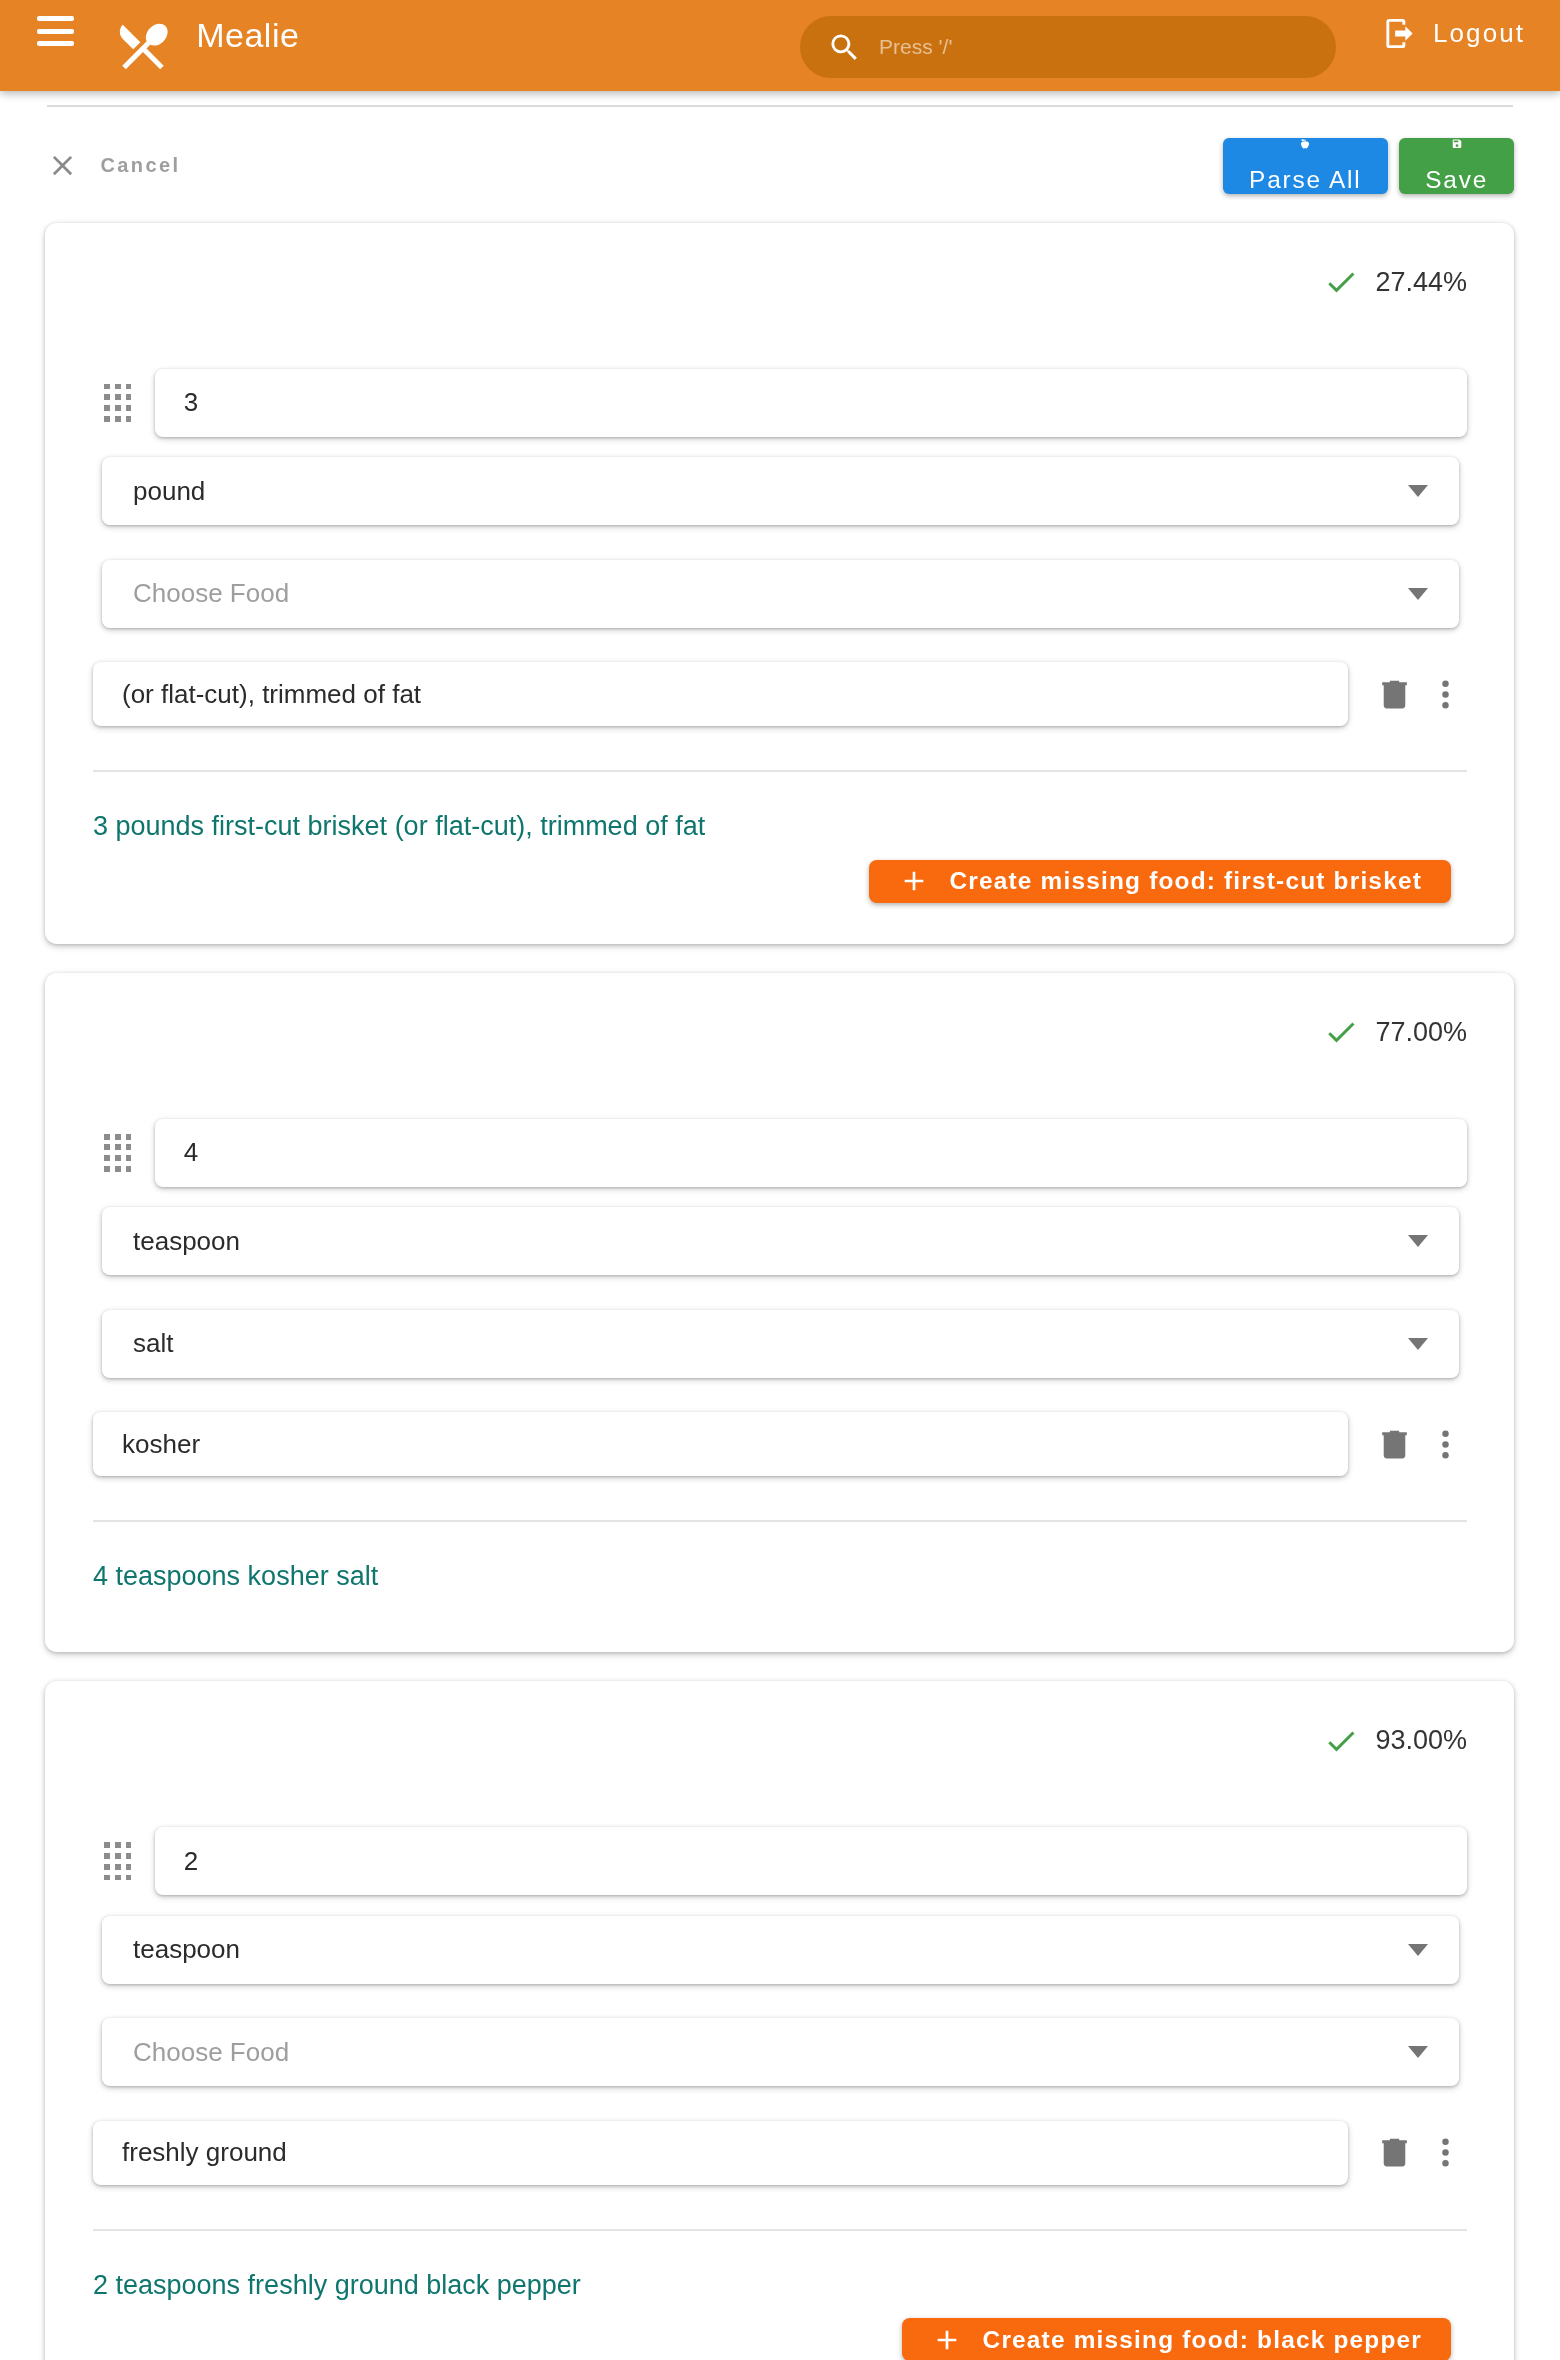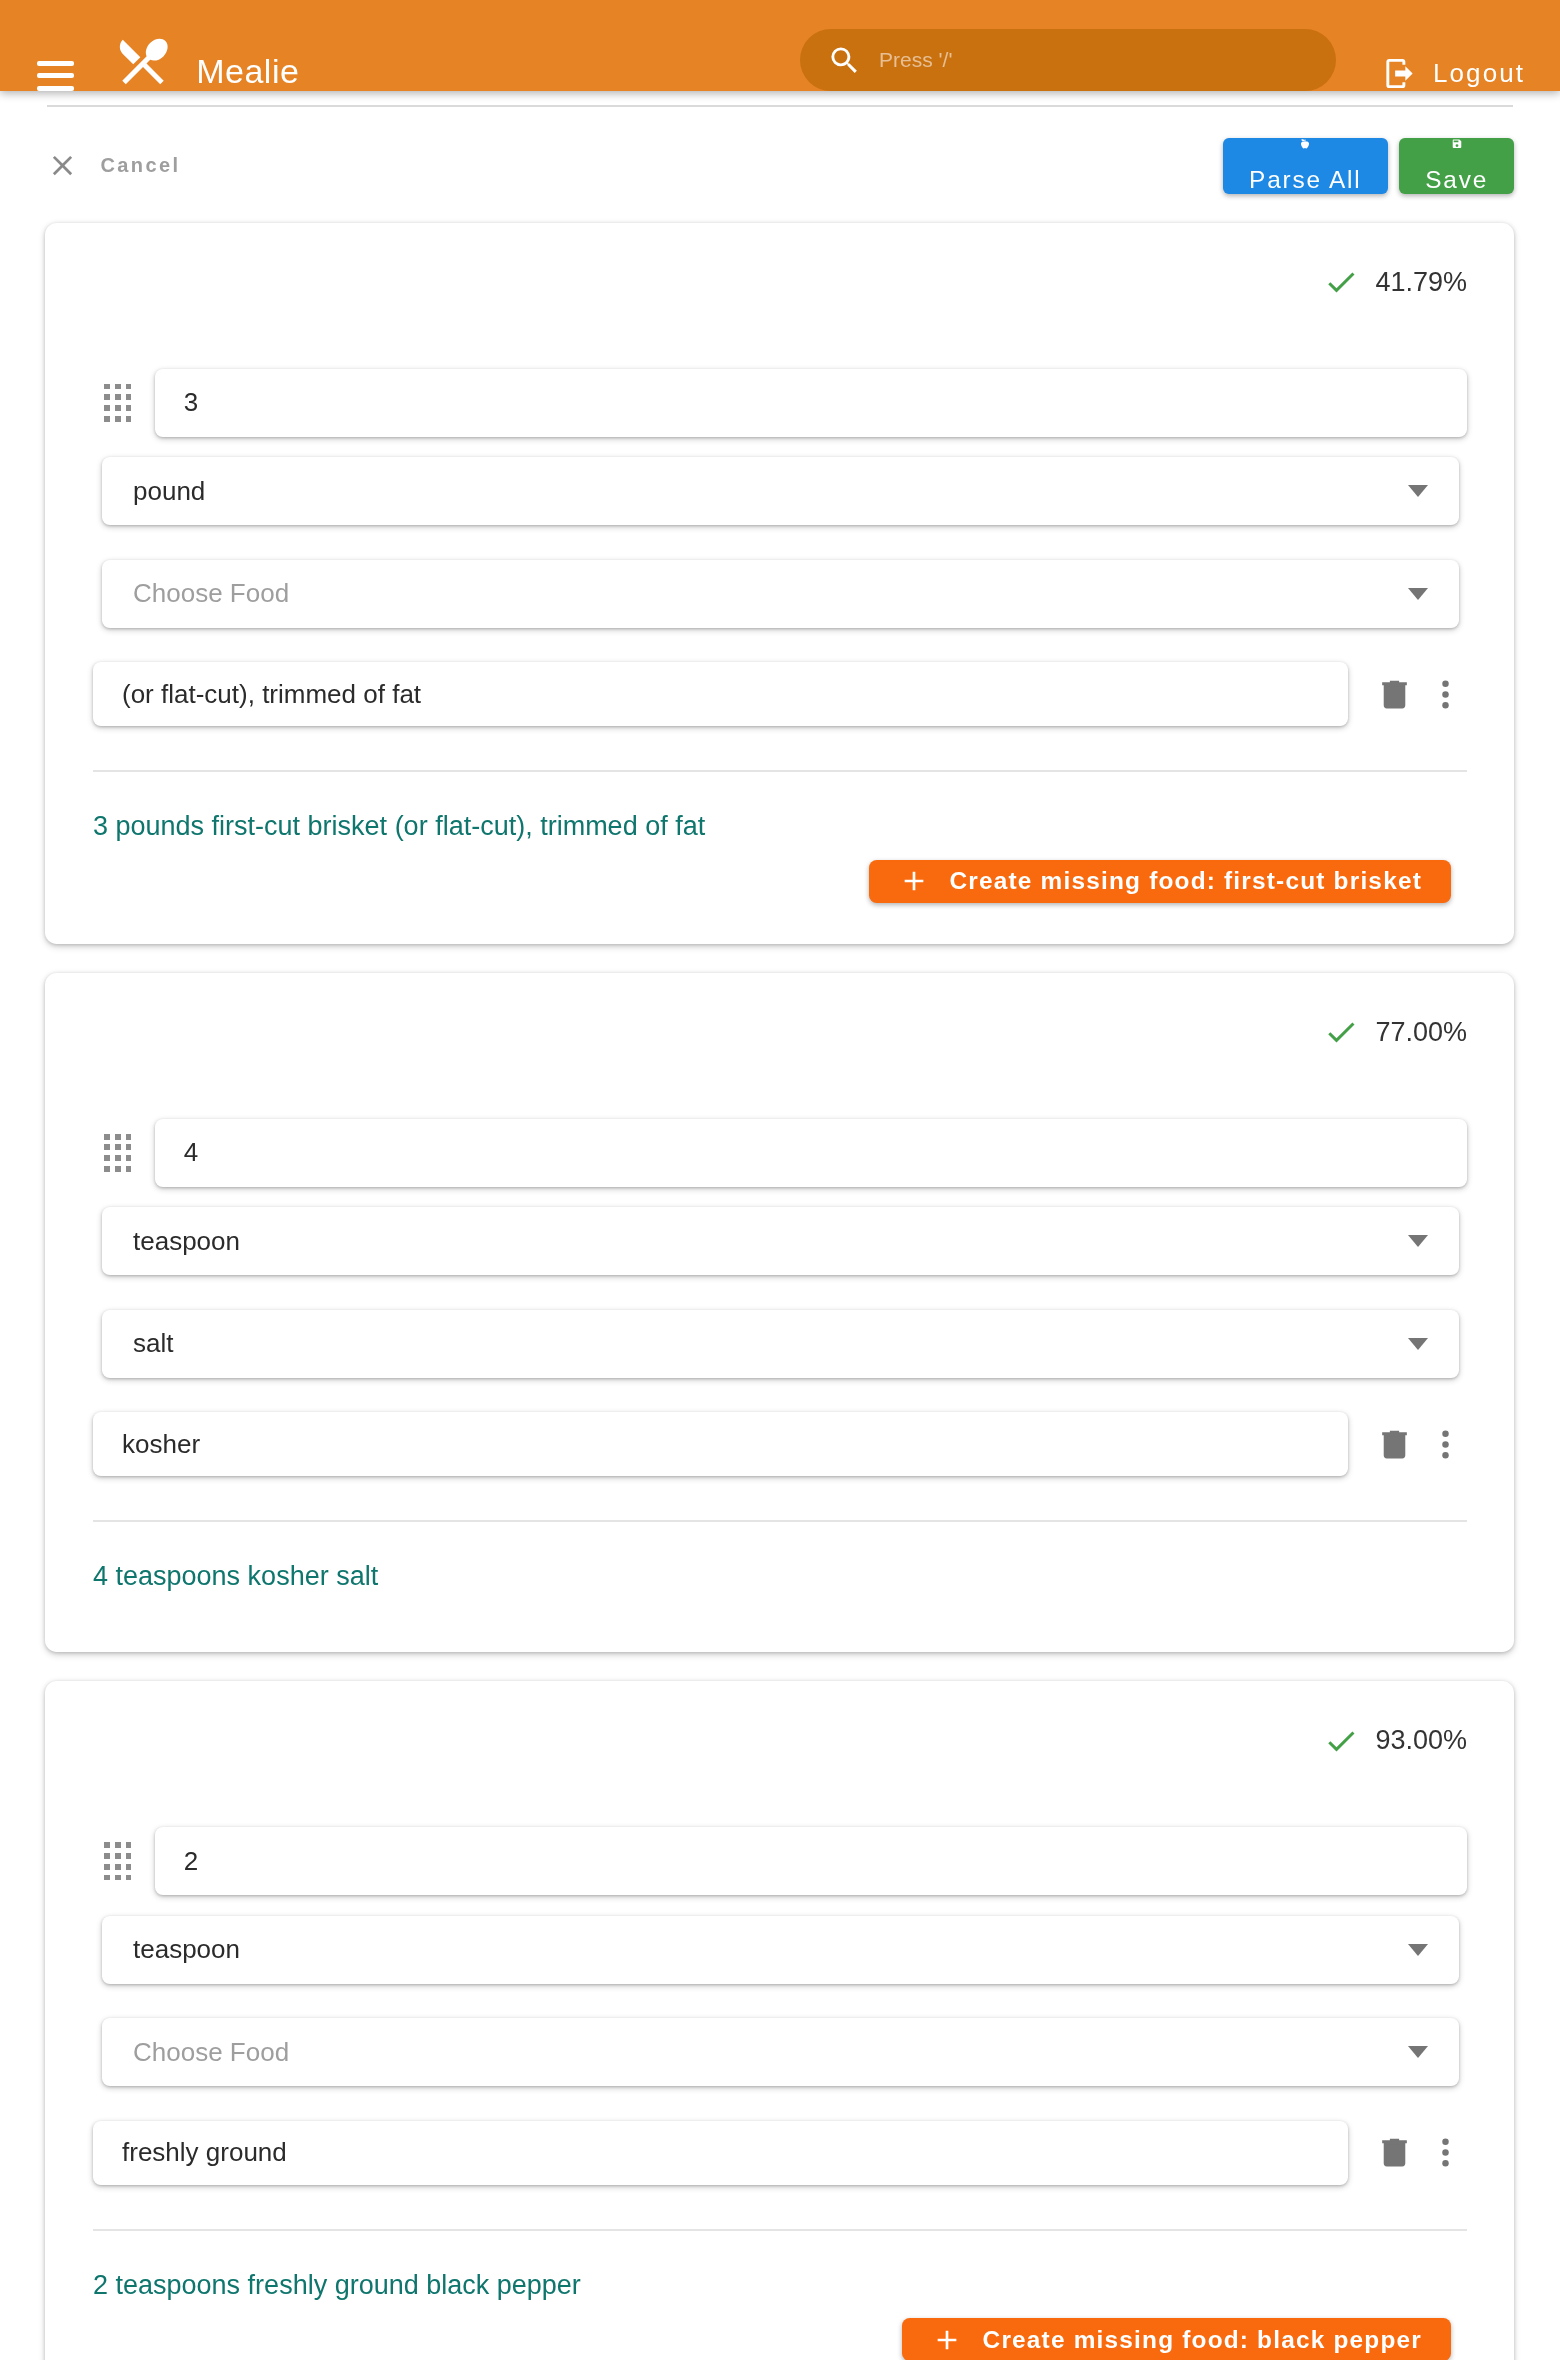--- a/index.html
+++ b/index.html
@@ -7,21 +7,21 @@
   body {
     width:1560px; height:2360px; overflow:hidden;
     background:#ffffff;
     font-family:"Liberation Sans","DejaVu Sans",sans-serif;
     color:#2b2b2b;
   }
 
   
   .appbar {
     height:91px; background:#E58325;
-    display:flex; align-items:flex-end;
+    display:flex; align-items:flex-start;
     padding:16px 29px 0 27px;
     box-shadow:0 2.9px 8.8px rgba(0,0,0,0.32);
     position:relative; z-index:5;
   }
   .menu-btn { background:none; border:none; padding:0; margin:0 0 0 9.8px; cursor:pointer;
     display:flex; flex-direction:column; gap:7.8px; }
   .menu-btn i { display:block; width:37px; height:4.9px; background:#fff; border-radius:2px; }
   .logo { width:60px; height:60px; margin-left:39px; }
   .app-title { color:#fff; font-size:34px; font-weight:500; margin-left:23.4px; letter-spacing:0.5px; }
   .spacer { flex:1; }
@@ -161,21 +161,21 @@
     </svg>
     <span>Save</span>
   </button>
 </div>
 
 <section class="card">
   <div class="confidence-row">
     <svg viewBox="0 0 24 24">
       <path fill="#43A047" d="M21,7L9,19L3.5,13.5L4.91,12.09L9,16.17L19.59,5.59L21,7Z"></path>
     </svg>
-    <span class="confidence">41.79%</span>
+    <span class="confidence">27.44%</span>
   </div>
   <div class="qty-row">
     <span class="drag-handle">
       <i></i>
         <i></i>
         <i></i>
         <i></i>
         <i></i>
         <i></i>
         <i></i>

